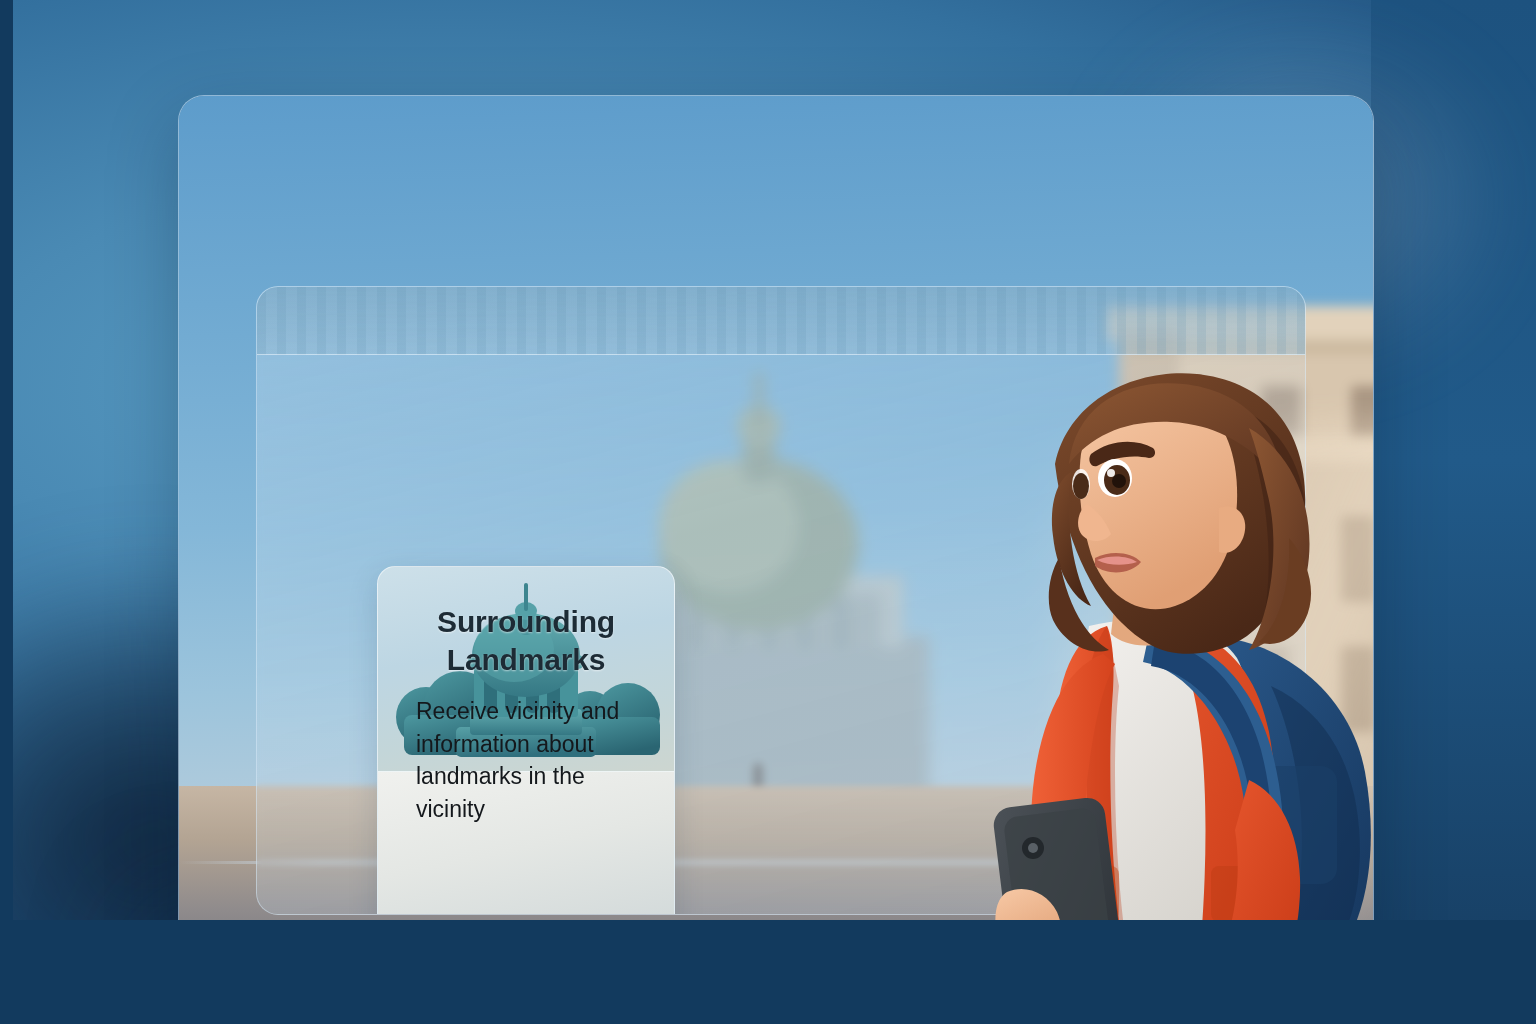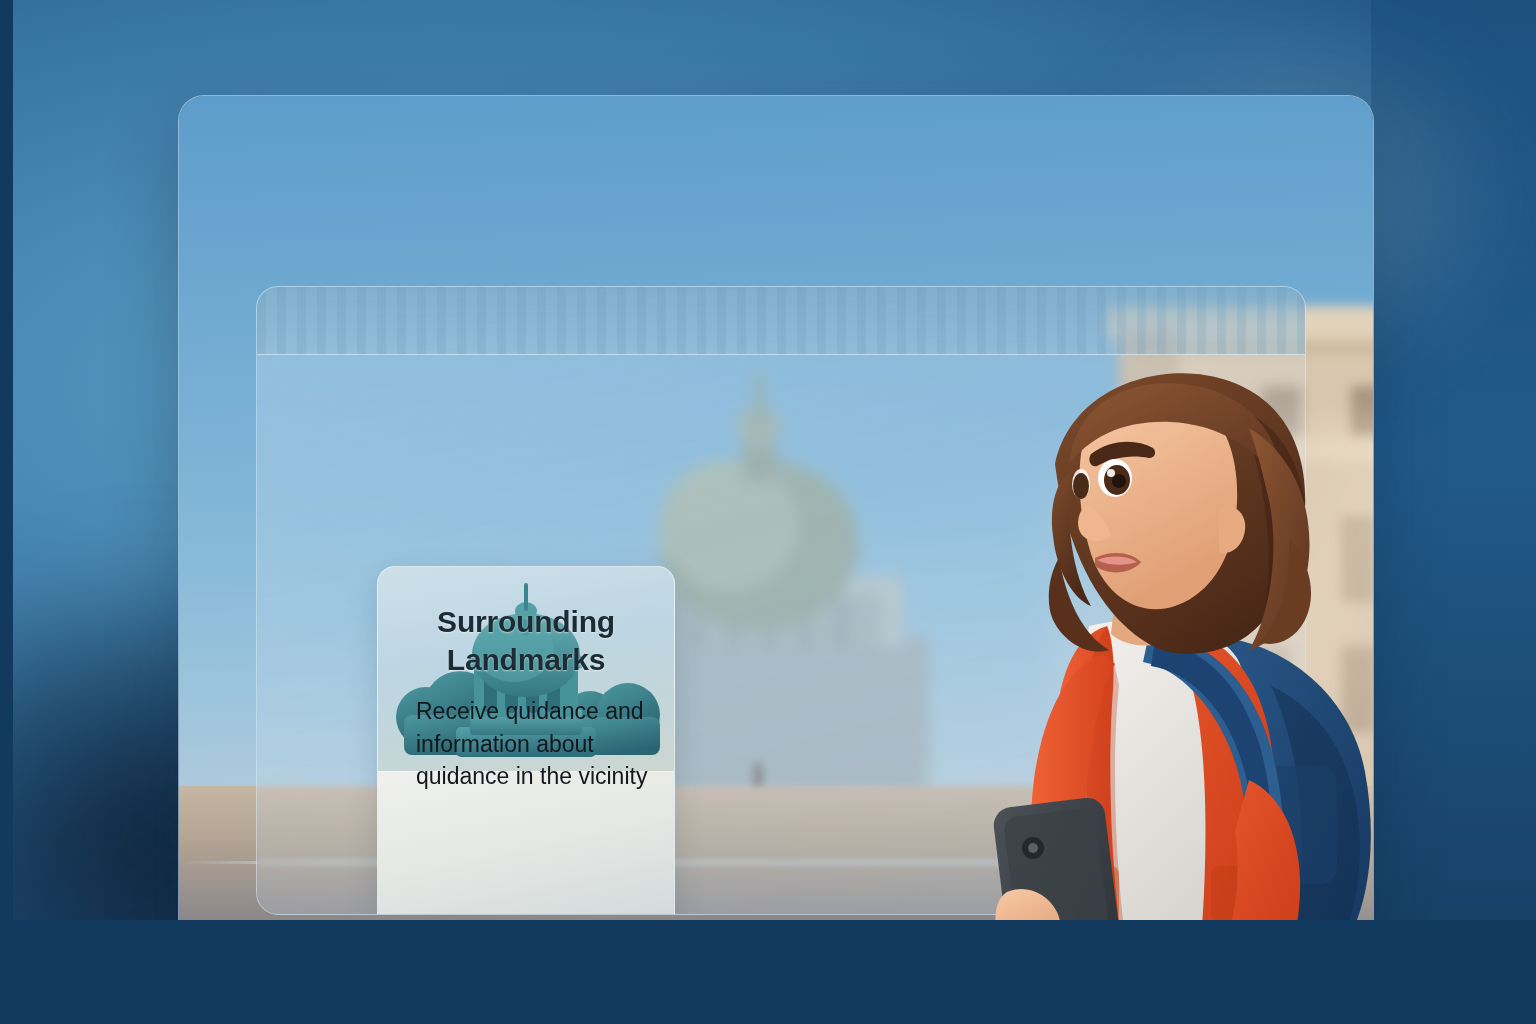--- a/index.html
+++ b/index.html
@@ -254,21 +254,21 @@
             <ellipse cx="148" cy="88" rx="54" ry="42" fill="url(#tealC)"></ellipse>
             <ellipse cx="136" cy="82" rx="40" ry="33" fill="#5aa6ab" opacity=".55"></ellipse>
             <rect x="140" y="42" width="16" height="26" rx="7" fill="#49949c"></rect>
             <ellipse cx="148" cy="44" rx="11" ry="9" fill="#56a1a8"></ellipse>
             <rect x="146" cy="0" y="16" width="4" height="28" rx="2" fill="#3d858f"></rect>
           </svg>
         </div>
         <div class="card-media-edge"></div>
         <div class="card-body"></div>
         <div class="card-title">Surrounding Landmarks</div>
-        <div class="card-desc">Receive quidance and information about quidance in the vicinity</div>
+        <div class="card-desc">Receive vicinity and information about landmarks in the vicinity</div>
       </div>
     </div>
 
     <svg class="character" viewBox="0 0 600 752">
       <defs>
         <linearGradient id="jacket" x1="0" y1="0" x2="1" y2="1">
           <stop offset="0" stop-color="#e8582f"></stop>
             <stop offset="1" stop-color="#c83a16"></stop>
         </linearGradient>
         <linearGradient id="jacketL" x1="0" y1="0" x2="1" y2="0">

